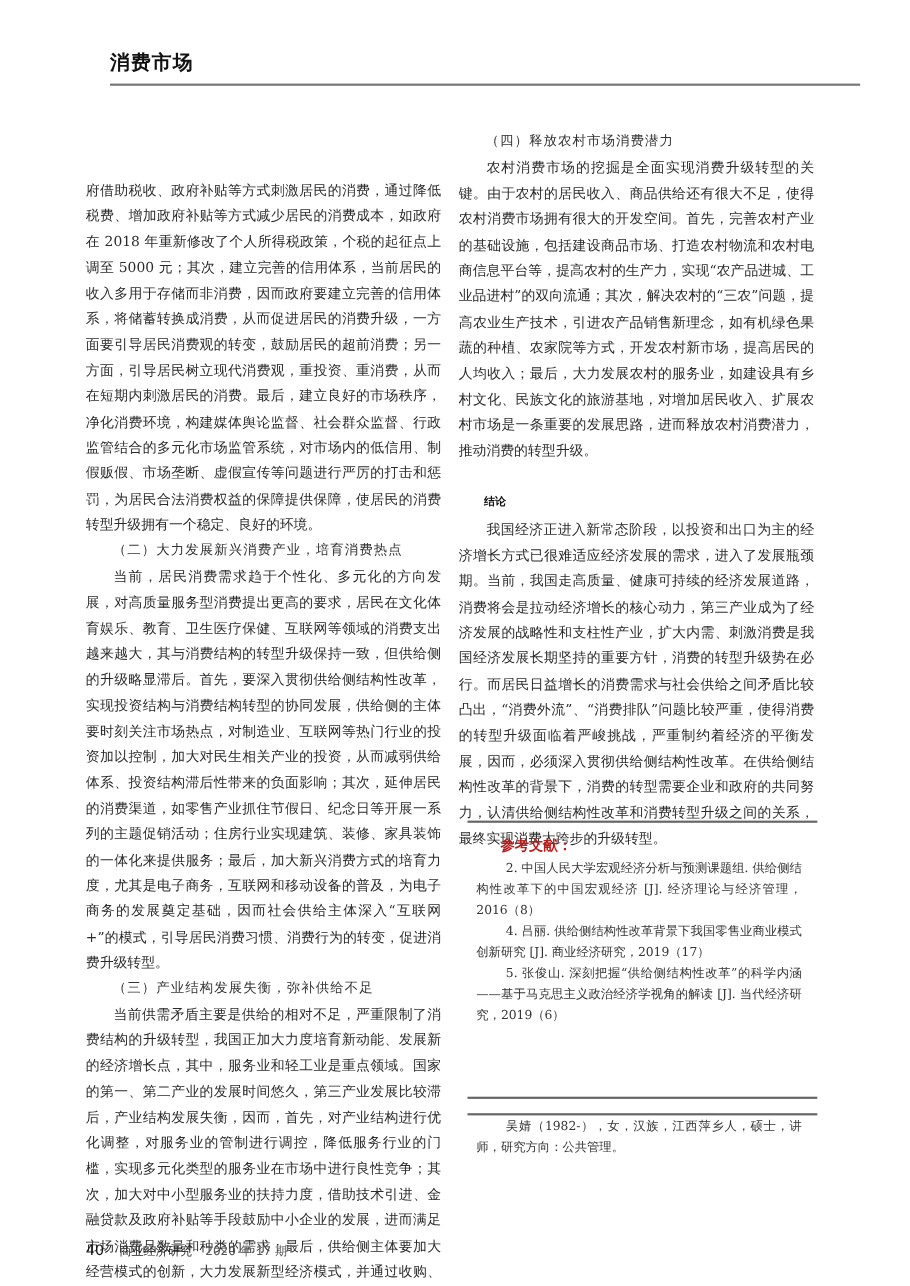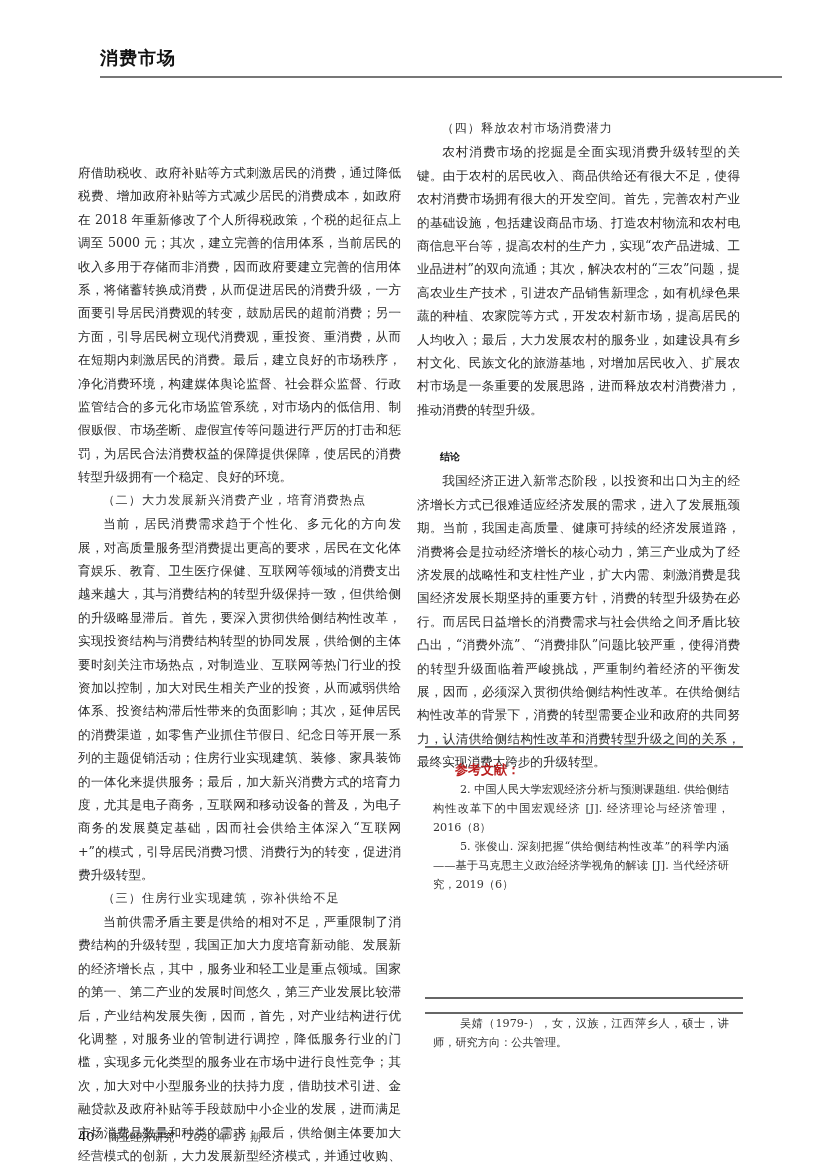--- a/index.html
+++ b/index.html
@@ -65,38 +65,39 @@
 <body>
 
 <div class="header">
   <div class="header-title">消费市场</div>
 </div>
 
 <div class="col col-left">
   <p>府借助税收、政府补贴等方式刺激居民的消费，通过降低税费、增加政府补贴等方式减少居民的消费成本，如政府在 2018 年重新修改了个人所得税政策，个税的起征点上调至 5000 元；其次，建立完善的信用体系，当前居民的收入多用于存储而非消费，因而政府要建立完善的信用体系，将储蓄转换成消费，从而促进居民的消费升级，一方面要引导居民消费观的转变，鼓励居民的超前消费；另一方面，引导居民树立现代消费观，重投资、重消费，从而在短期内刺激居民的消费。最后，建立良好的市场秩序，净化消费环境，构建媒体舆论监督、社会群众监督、行政监管结合的多元化市场监管系统，对市场内的低信用、制假贩假、市场垄断、虚假宣传等问题进行严厉的打击和惩罚，为居民合法消费权益的保障提供保障，使居民的消费转型升级拥有一个稳定、良好的环境。</p>
   <p class="subhead">（二）大力发展新兴消费产业，培育消费热点</p>
   <p class="indent">当前，居民消费需求趋于个性化、多元化的方向发展，对高质量服务型消费提出更高的要求，居民在文化体育娱乐、教育、卫生医疗保健、互联网等领域的消费支出越来越大，其与消费结构的转型升级保持一致，但供给侧的升级略显滞后。首先，要深入贯彻供给侧结构性改革，实现投资结构与消费结构转型的协同发展，供给侧的主体要时刻关注市场热点，对制造业、互联网等热门行业的投资加以控制，加大对民生相关产业的投资，从而减弱供给体系、投资结构滞后性带来的负面影响；其次，延伸居民的消费渠道，如零售产业抓住节假日、纪念日等开展一系列的主题促销活动；住房行业实现建筑、装修、家具装饰的一体化来提供服务；最后，加大新兴消费方式的培育力度，尤其是电子商务，互联网和移动设备的普及，为电子商务的发展奠定基础，因而社会供给主体深入“互联网+”的模式，引导居民消费习惯、消费行为的转变，促进消费升级转型。</p>
-  <p class="subhead">（三）住房行业实现建筑，弥补供给不足</p>
+  <p class="subhead">（三）产业结构发展失衡，弥补供给不足</p>
   <p class="indent">当前供需矛盾主要是供给的相对不足，严重限制了消费结构的升级转型，我国正加大力度培育新动能、发展新的经济增长点，其中，服务业和轻工业是重点领域。国家的第一、第二产业的发展时间悠久，第三产业发展比较滞后，产业结构发展失衡，因而，首先，对产业结构进行优化调整，对服务业的管制进行调控，降低服务行业的门槛，实现多元化类型的服务业在市场中进行良性竞争；其次，加大对中小型服务业的扶持力度，借助技术引进、金融贷款及政府补贴等手段鼓励中小企业的发展，进而满足市场消费品数量和种类的需求；最后，供给侧主体要加大经营模式的创新，大力发展新型经济模式，并通过收购、兼并等方式扩大企业规模，提供高质量的享乐服务型的商品，弥补供给侧的不足。</p>
 </div>
 
 <div class="col col-right">
   <p class="subhead">（四）释放农村市场消费潜力</p>
   <p class="indent">农村消费市场的挖掘是全面实现消费升级转型的关键。由于农村的居民收入、商品供给还有很大不足，使得农村消费市场拥有很大的开发空间。首先，完善农村产业的基础设施，包括建设商品市场、打造农村物流和农村电商信息平台等，提高农村的生产力，实现“农产品进城、工业品进村”的双向流通；其次，解决农村的“三农”问题，提高农业生产技术，引进农产品销售新理念，如有机绿色果蔬的种植、农家院等方式，开发农村新市场，提高居民的人均收入；最后，大力发展农村的服务业，如建设具有乡村文化、民族文化的旅游基地，对增加居民收入、扩展农村市场是一条重要的发展思路，进而释放农村消费潜力，推动消费的转型升级。</p>
   <div class="section-title">结论</div>
   <p class="indent">我国经济正进入新常态阶段，以投资和出口为主的经济增长方式已很难适应经济发展的需求，进入了发展瓶颈期。当前，我国走高质量、健康可持续的经济发展道路，消费将会是拉动经济增长的核心动力，第三产业成为了经济发展的战略性和支柱性产业，扩大内需、刺激消费是我国经济发展长期坚持的重要方针，消费的转型升级势在必行。而居民日益增长的消费需求与社会供给之间矛盾比较凸出，“消费外流”、“消费排队”问题比较严重，使得消费的转型升级面临着严峻挑战，严重制约着经济的平衡发展，因而，必须深入贯彻供给侧结构性改革。在供给侧结构性改革的背景下，消费的转型需要企业和政府的共同努力，认清供给侧结构性改革和消费转型升级之间的关系，最终实现消费大跨步的升级转型。</p>
 </div>
 
 <div class="box refs-box">
   <div class="box-title">参考文献：</div>
   <p class="ref">2. 中国人民大学宏观经济分析与预测课题组. 供给侧结构性改革下的中国宏观经济 [J]. 经济理论与经济管理，2016（8）</p>
+  <p class="ref">4. 吕丽. 供给侧结构性改革背景下我国零售业商业模式创新研究 [J]. 商业经济研究，2019（17）</p>
   <p class="ref">5. 张俊山. 深刻把握“供给侧结构性改革”的科学内涵——基于马克思主义政治经济学视角的解读 [J]. 当代经济研究，2019（6）</p>
 </div>
 
 <div class="box author-box">
-  <p class="ref">吴婧（1979-），女，汉族，江西萍乡人，硕士，讲师，研究方向：公共管理。</p>
+  <p class="ref">吴婧（1982-），女，汉族，江西萍乡人，硕士，讲师，研究方向：公共管理。</p>
 </div>
 
 <div class="footer">
   <span class="page-num">40</span>
   <span class="journal">商业经济研究</span>
   <span class="issue">2020 年 17 期</span>
 </div>
 
 </body></html>

